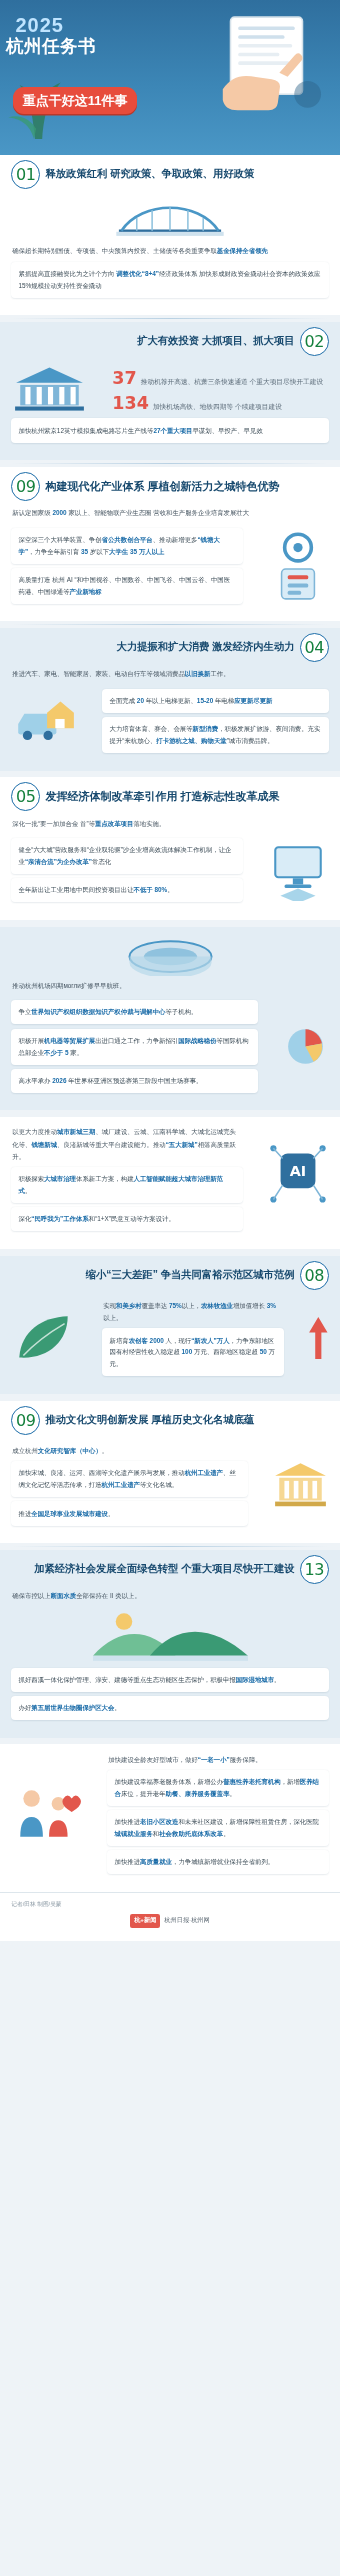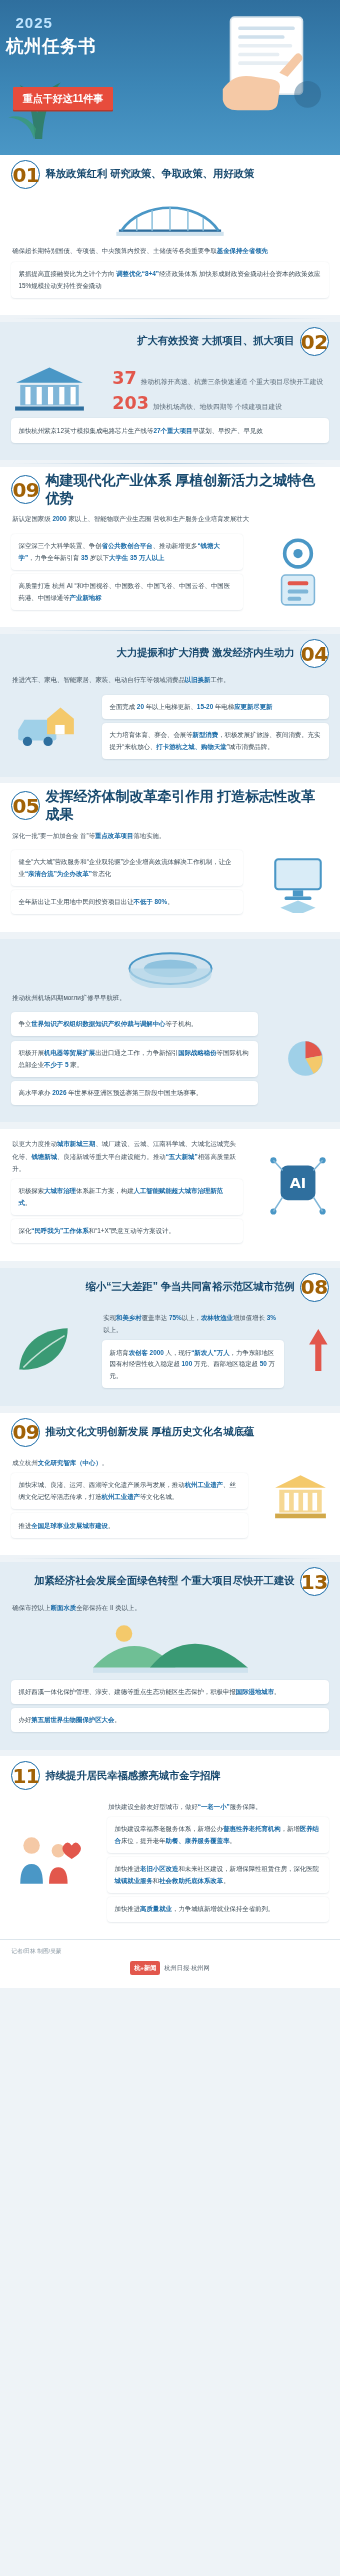--- a/index.html
+++ b/index.html
@@ -2,32 +2,32 @@
 <html style="font-size:8.2px"><head>
 <meta charset="utf-8">
 <style>
   html,body{margin:0;padding:0;background:#e8eef3;}
   body{font-family:"Liberation Sans","DejaVu Sans",sans-serif;}
   .page{width:340px;min-height:2607px;margin:0 auto;background:#eef3f7;position:relative;overflow:hidden;}
 
   
   .header{position:relative;height:155px;background:linear-gradient(180deg,#2f6f9e 0%,#3c86b6 55%,#4a97c6 100%);overflow:hidden;}
   .header .deco-leaf{position:absolute;left:4.1px;top:62px;width:62px;height:77px;}
-  .header .year{position:absolute;left:15.5px;top:14.4px;font-size:15px;font-weight:bold;color:#bfe4ff;letter-spacing:1px;}
+  .header .year{position:absolute;left:15.5px;top:14.4px;font-size:20px;font-weight:bold;color:#bfe4ff;letter-spacing:1px;}
   .header .maintitle{position:absolute;left:6px;top:37px;font-size:17.5px;font-weight:bold;color:#ffffff;line-height:1.12;letter-spacing:0.5px;}
-  .header .ribbon{position:absolute;left:13.4px;top:87px;background:#e74c3c;color:#fff;font-size:10px;font-weight:bold;padding:4.6px 9.3px;border-radius:1px;box-shadow:0 1.5px 0 #b8382a;}
+  .header .ribbon{position:absolute;left:13.4px;top:87px;background:#e74c3c;color:#fff;font-size:13px;font-weight:bold;padding:4.6px 9.3px;border-radius:11px;box-shadow:0 1.5px 0 #b8382a;}
   .header .tablet{position:absolute;right:9.3px;top:12.4px;width:129px;height:108px;}
 
   
   .section{position:relative;padding:5.2px 11.3px 13.4px 11.3px;}
   .sec-head{display:flex;align-items:center;gap:5.2px;margin:0 0 6.2px 0;}
   .sec-head.right{justify-content:flex-end;}
-  .num{font-size:20px;font-weight:bold;color:#a16207;font-family:"DejaVu Sans",sans-serif;letter-spacing:-0.5px;border:1.5px solid #1b6ca8;border-radius:50%;width:27px;height:27px;display:flex;align-items:center;justify-content:center;background:#fff;flex:none;}
+  .num{font-size:16px;font-weight:normal;color:#15803d;font-family:"DejaVu Sans",sans-serif;letter-spacing:-0.5px;border:1.5px solid #1b6ca8;border-radius:50%;width:27px;height:27px;display:flex;align-items:center;justify-content:center;background:#fff;flex:none;}
   .sec-title{font-size:10.3px;font-weight:bold;color:#17496e;line-height:1.25;}
-  .sec-title.two{font-size:14px;}
+  .sec-title.two{font-size:11px;}
 
   .card{background:#ffffff;border-radius:4.1px;padding:6.2px 7.2px;margin:4.1px 0;font-size:6.4px;line-height:1.85;color:#3a4a55;box-shadow:0 0.5px 1.5px rgba(30,70,100,.10);}
   .card b{color:#1b6ca8;}
   .plain{font-size:6.4px;line-height:1.9;color:#44535f;margin:4.1px 1px;}
   .plain b{color:#1b6ca8;}
 
   .bigstat{display:flex;align-items:baseline;gap:4.1px;margin:5.2px 0 1px 0;}
   .bigstat .n{font-size:17.5px;font-weight:bold;color:#e2574c;font-family:"DejaVu Sans",sans-serif;}
   .bigstat .u{font-size:6.7px;color:#5b6b78;line-height:1.5;}
 
@@ -105,21 +105,21 @@
         <rect x="94" y="48" width="10" height="34" fill="#ffffff"></rect>
         <rect x="116" y="48" width="10" height="34" fill="#ffffff"></rect>
         <rect x="8" y="86" width="134" height="8" fill="#2f6f9e"></rect>
       </svg>
       <div class="grow">
         <div class="bigstat">
           <div class="n">37</div>
           <div class="u">推动机荐开高速、杭萧三条快速通道 个重大项目尽快开工建设</div>
         </div>
         <div class="bigstat">
-          <div class="n">203</div>
+          <div class="n">134</div>
           <div class="u">加快机场高铁、地铁四期等 个续建项目建设</div>
         </div>
       </div>
     </div>
     <div class="card">加快杭州紫京12英寸模拟集成电路芯片生产线等<b>27个重大项目</b>早谋划、早投产、早见效</div>
   </div>
 
   <div class="divider"></div>
 
   <div class="section band">
@@ -294,24 +294,20 @@
       <circle cx="60" cy="30" r="16" fill="#f4c96b"></circle>
       <rect x="0" y="96" width="300" height="10" fill="#cfe2ee"></rect>
     </svg>
     <div class="card">抓好西溪一体化保护管理、淳安、建德等重点生态功能区生态保护，积极申报<b>国际湿地城市</b>。</div>
     <div class="card">办好<b>第五届世界生物圈保护区大会</b>。</div>
   </div>
 
   <div class="divider"></div>
 
   <div class="section band">
-    <div class="sec-head">
-      <div class="num">11</div>
-      <div class="sec-title">持续提升居民幸福感擦亮城市金字招牌</div>
-    </div>
     <div class="row">
       <svg width="72" height="62" viewBox="0 0 140 120">
         <circle cx="40" cy="30" r="16" fill="#f5c9a6"></circle>
         <path d="M18 104 q0 -38 22 -38 q22 0 22 38 z" fill="#4a97c6"></path>
         <circle cx="92" cy="40" r="13" fill="#f5c9a6"></circle>
         <path d="M74 104 q0 -32 18 -32 q18 0 18 32 z" fill="#e2574c"></path>
         <path d="M118 30 q8 -12 16 0 q8 12 -16 26 q-24 -14 -16 -26 q8 -12 16 0 z" fill="#e2574c"></path>
       </svg>
       <div class="grow">
         <div class="plain">加快建设全龄友好型城市，做好<b>“一老一小”</b>服务保障。</div>

